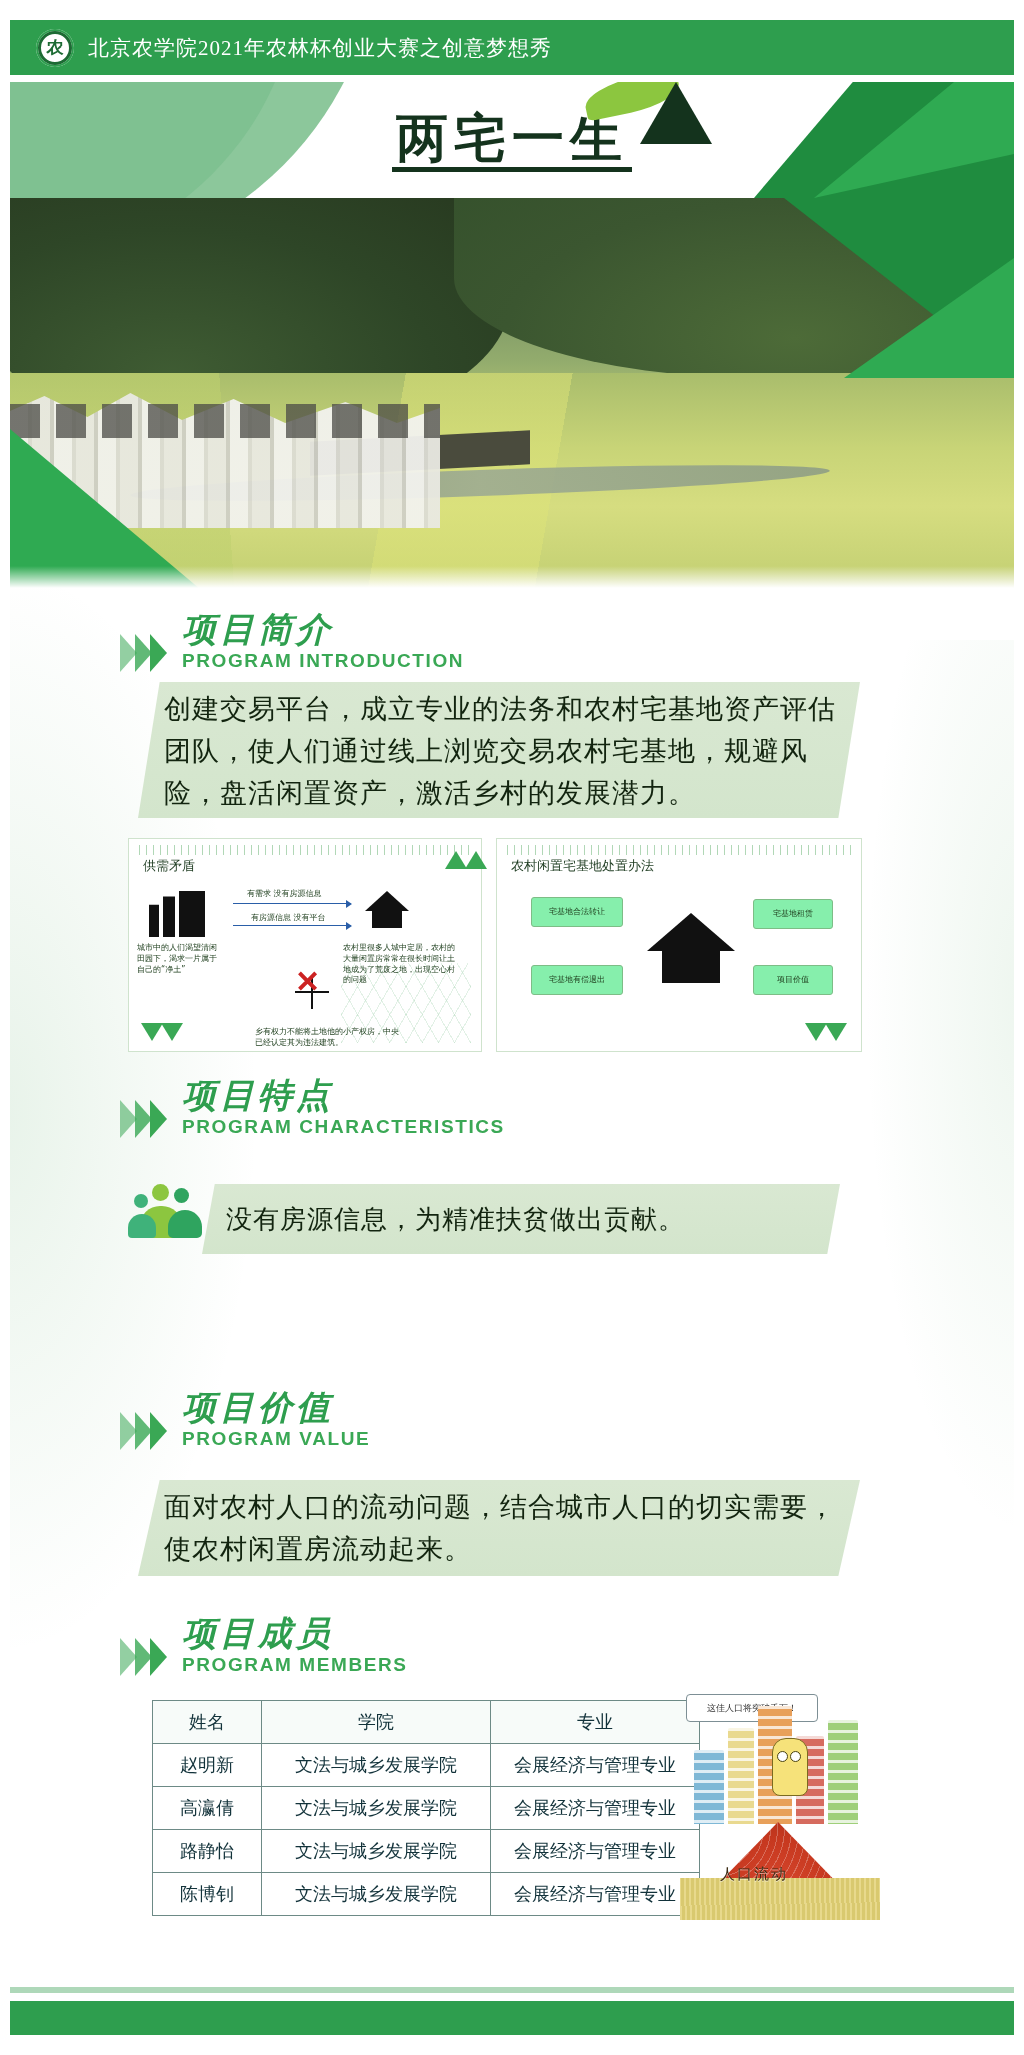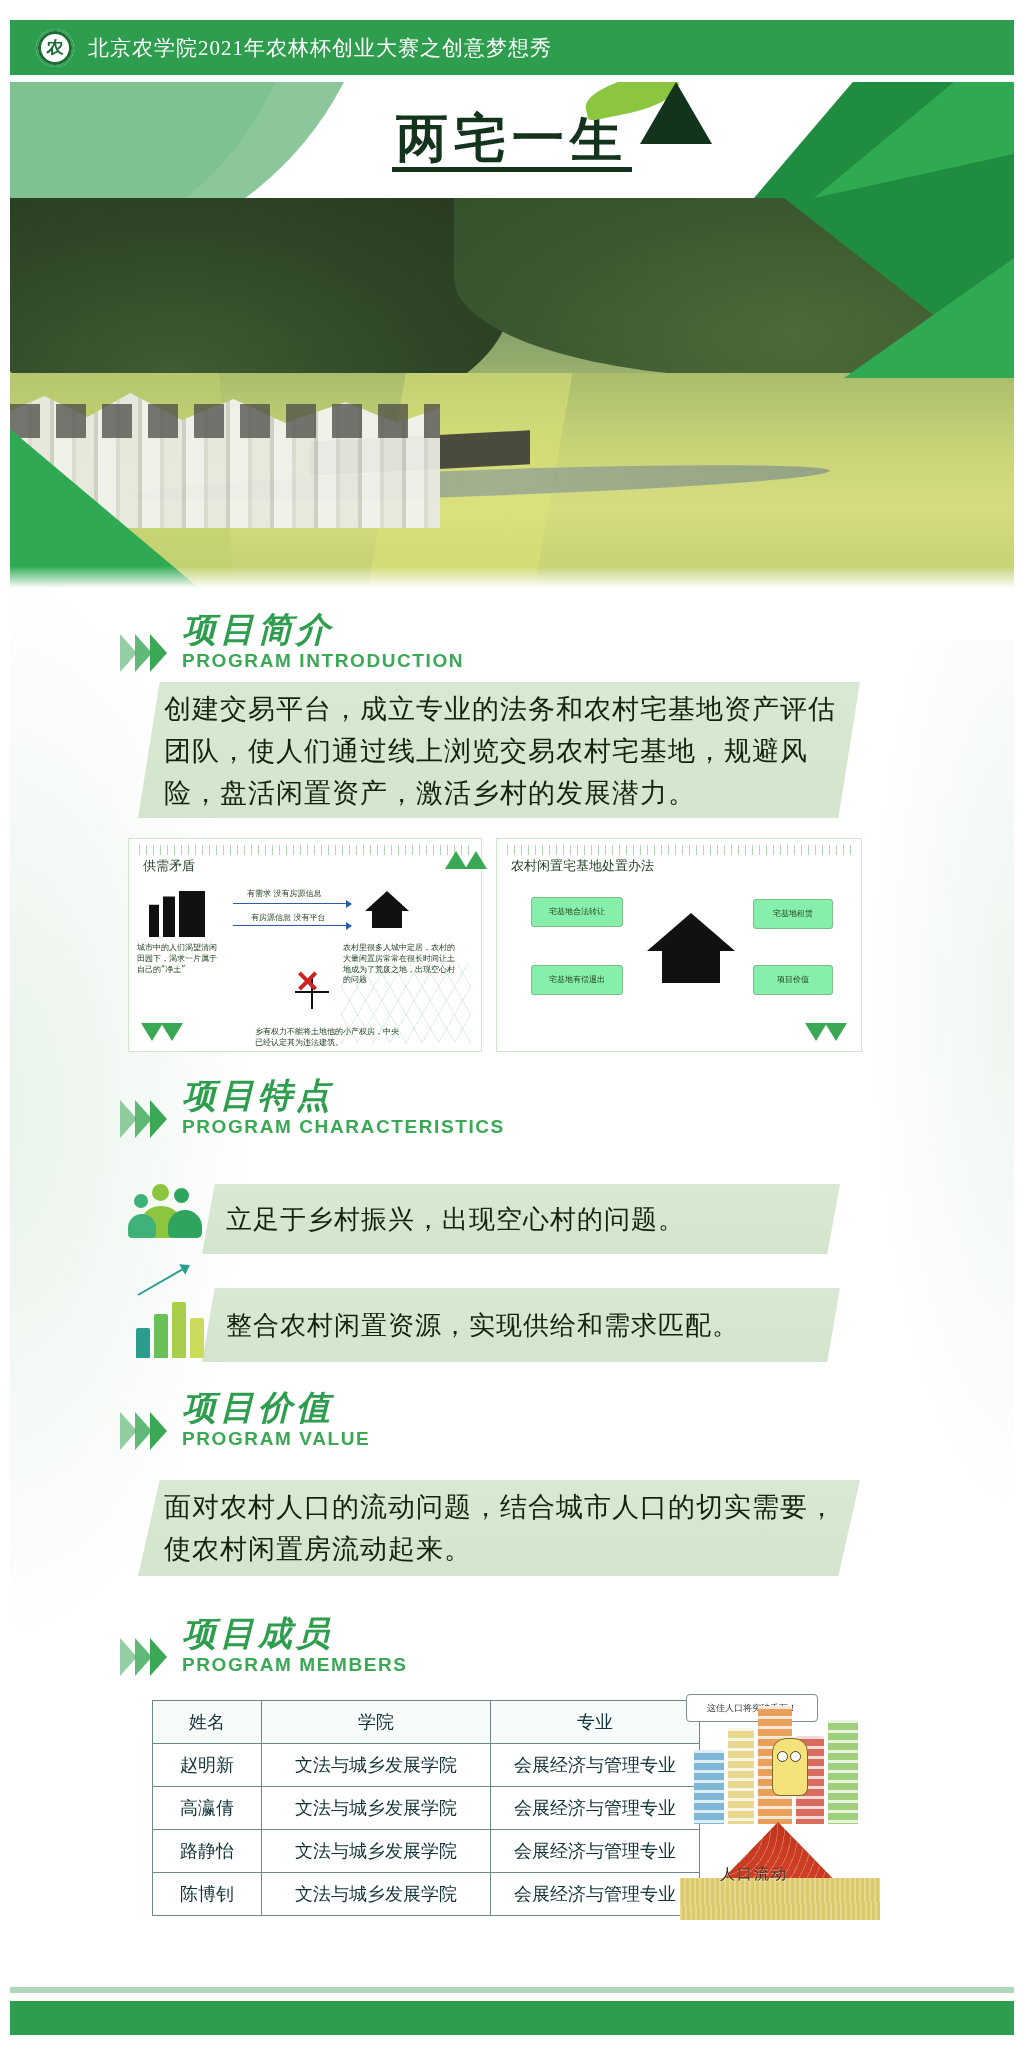--- a/index.html
+++ b/index.html
@@ -555,34 +555,23 @@
   <div class="feature" style="left:128px;top:1178px;width:712px;height:82px">
     <div class="fg-tint"></div>
     <div class="fg-icon icon-people">
       <div class="p h1"></div>
         <div class="p h2"></div>
         <div class="p h3"></div>
       <div class="p b1"></div>
         <div class="p b2"></div>
         <div class="p b3"></div>
     </div>
-    <div class="fg-text">立足于乡村振兴，出现空心村的问题。</div>
-  </div>
-
-  <div class="feature" style="left:128px;top:1282px;width:712px;height:86px">
-    <div class="fg-tint"></div>
-    <div class="fg-icon icon-growth">
-      <div class="bar b1"></div>
-        <div class="bar b2"></div>
-        <div class="bar b3"></div>
-        <div class="bar b4"></div>
-      <div class="arrow"></div>
-    </div>
-    <div class="fg-text">整合农村闲置资源，实现供给和需求匹配。</div>
-  </div>
+    <div class="fg-text">没有房源信息，为精准扶贫做出贡献。</div>
+  </div>
+
 
   <div class="section-head" style="left:118px;top:1390px">
     <div class="chev">
       <span></span>
         <span></span>
         <span></span>
     </div>
     <div class="head-text">
       <div class="head-cn">项目价值</div>
       <div class="head-en">PROGRAM VALUE</div>

